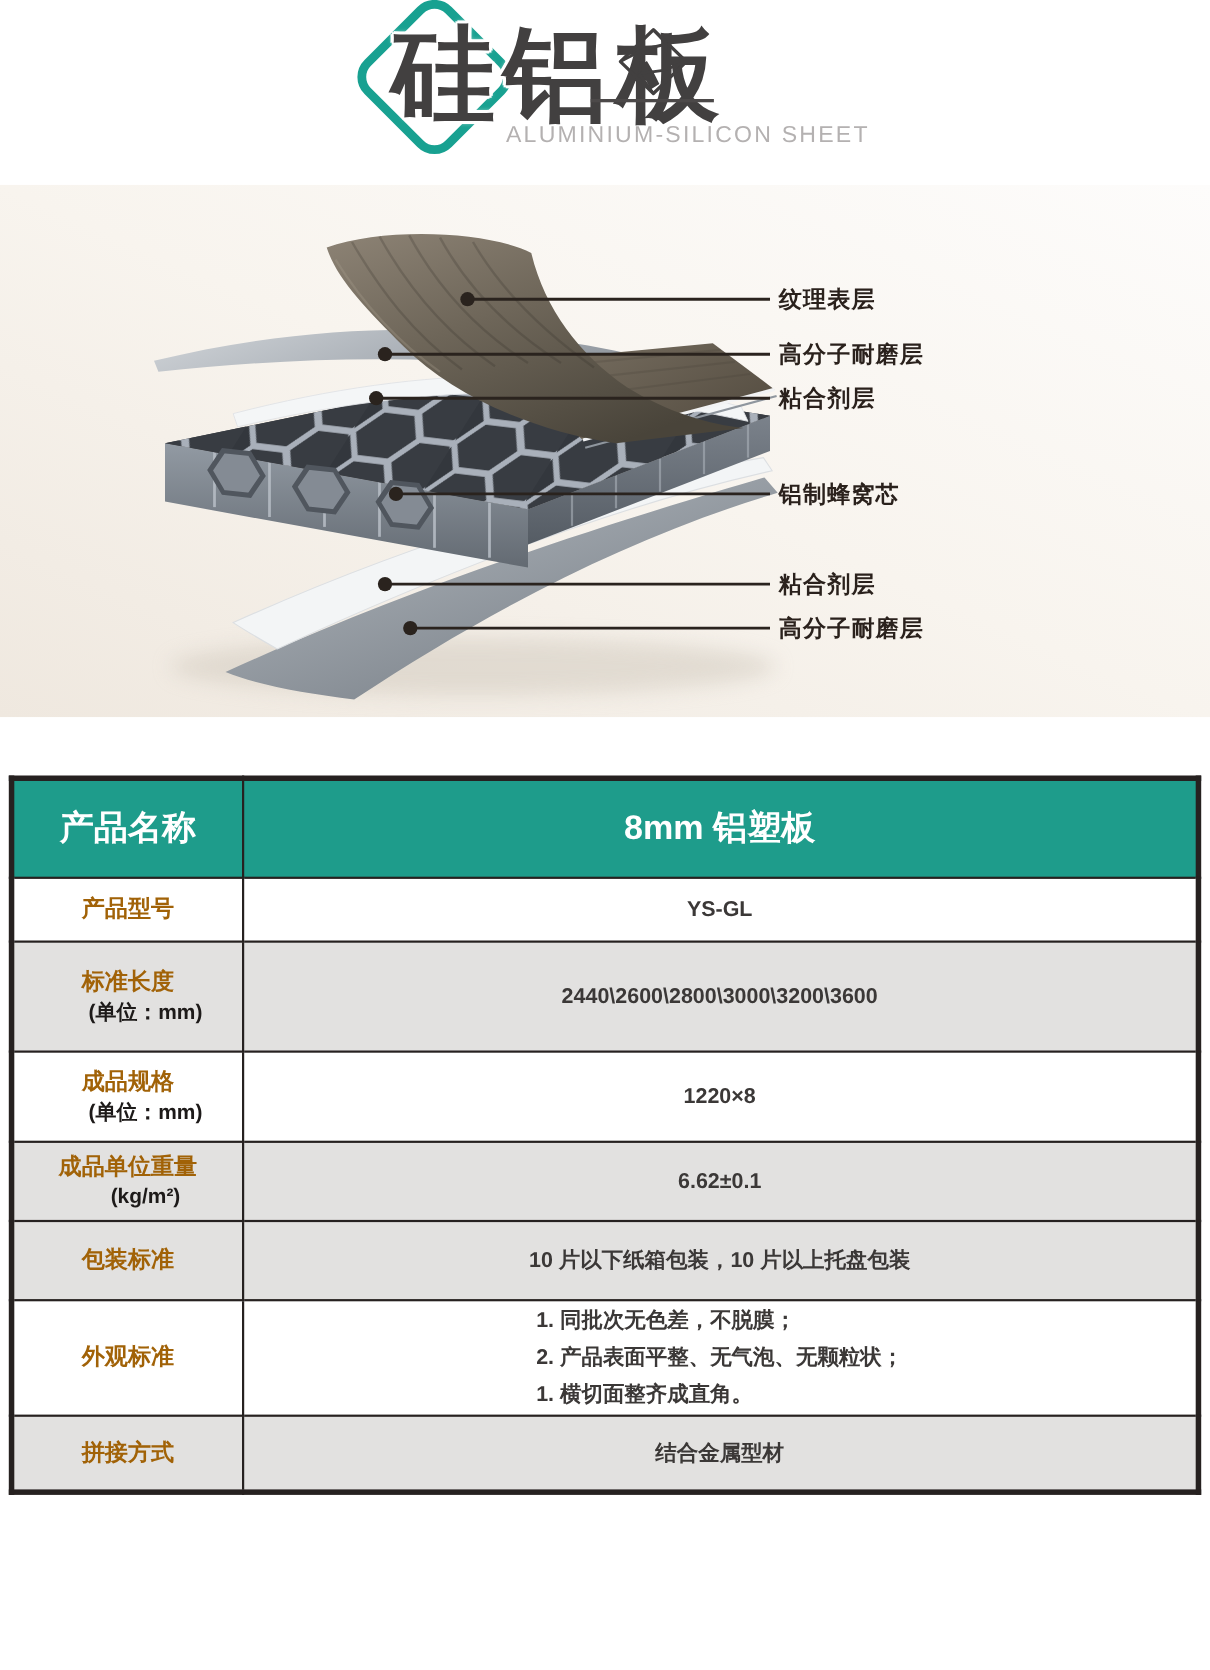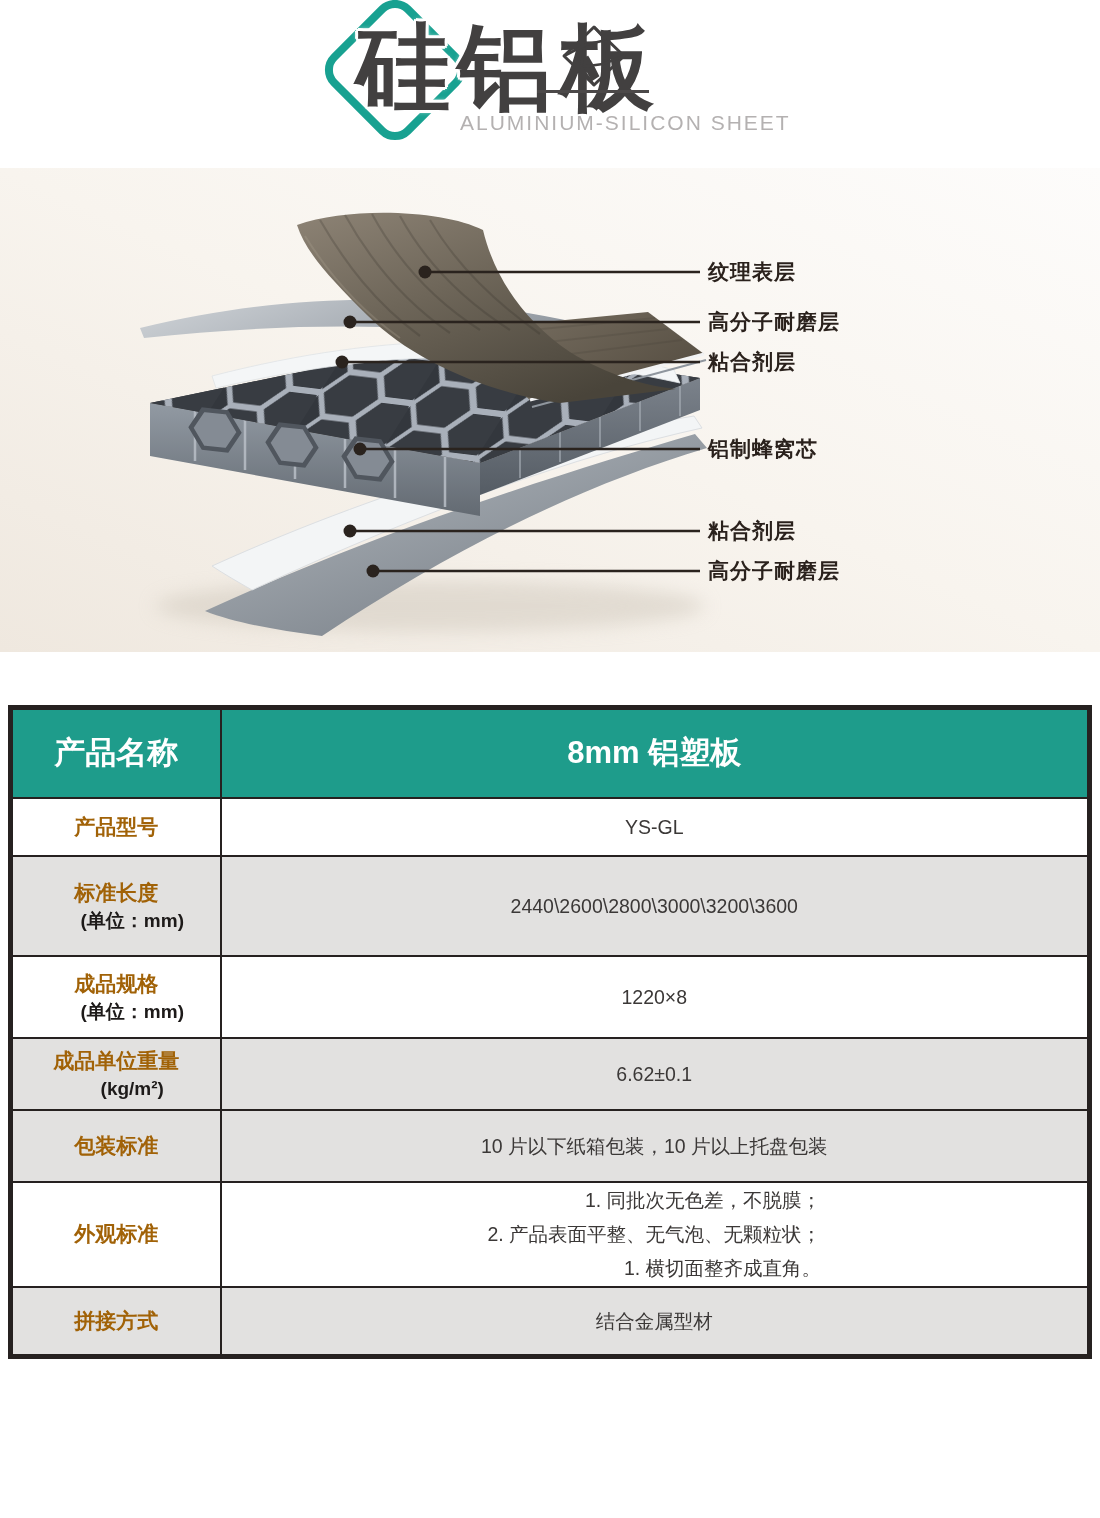--- a/index.html
+++ b/index.html
@@ -43,23 +43,23 @@
     border:5px solid #262120;
   }
   table.spec td{border:2px solid #262120;padding:0;vertical-align:middle;}
   col.c-label{width:210px;}
   tr.head td{background:#1e9c8b;color:#fff;font-weight:bold;font-size:31px;text-align:center;}
   tr.shade td{background:#e2e1e0;}
   td.lab{text-align:center;}
   .lab-main{font-size:21px;font-weight:bold;color:#a16207;line-height:30px;}
   .lab-sub{font-size:19px;font-weight:bold;color:#1d1a19;line-height:26px;padding-left:32px;}
   .lab-sub:empty{display:none;}
-  td.val{text-align:center;font-size:19.5px;color:#3b3837;}
+  td.val{text-align:center;font-size:19.5px;color:#3b3837;font-weight:bold;}
   .val-center{line-height:28px;}
-  .val-list{display:inline-block;text-align:right;line-height:34px;}
+  .val-list{display:inline-block;text-align:left;line-height:34px;}
   .val-just{text-align:justify;padding:0 52px 0 50px;line-height:39px;font-size:20px;}
 </style>
 </head>
 <body>
 
 <header class="brand">
   <div class="brand-diamond"></div>
   <h1 class="brand-title">硅铝板</h1>
   <span class="brand-gem">
     <svg width="68" height="64" viewBox="0 0 68 64">

